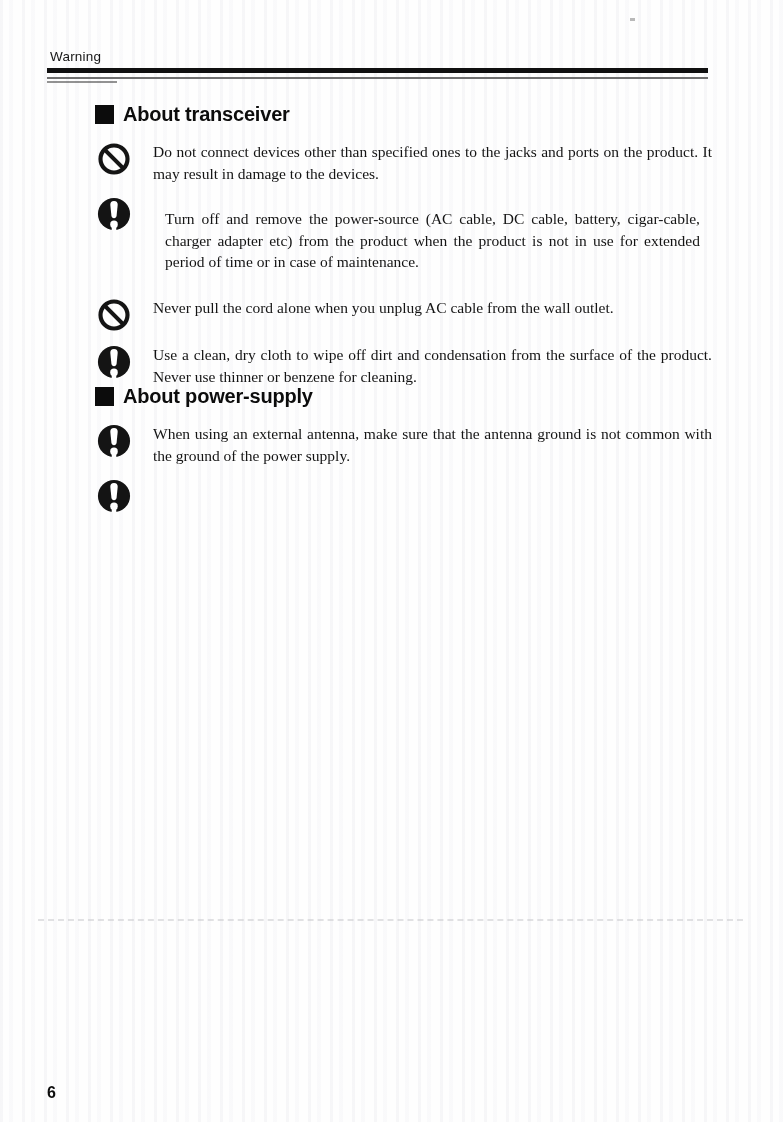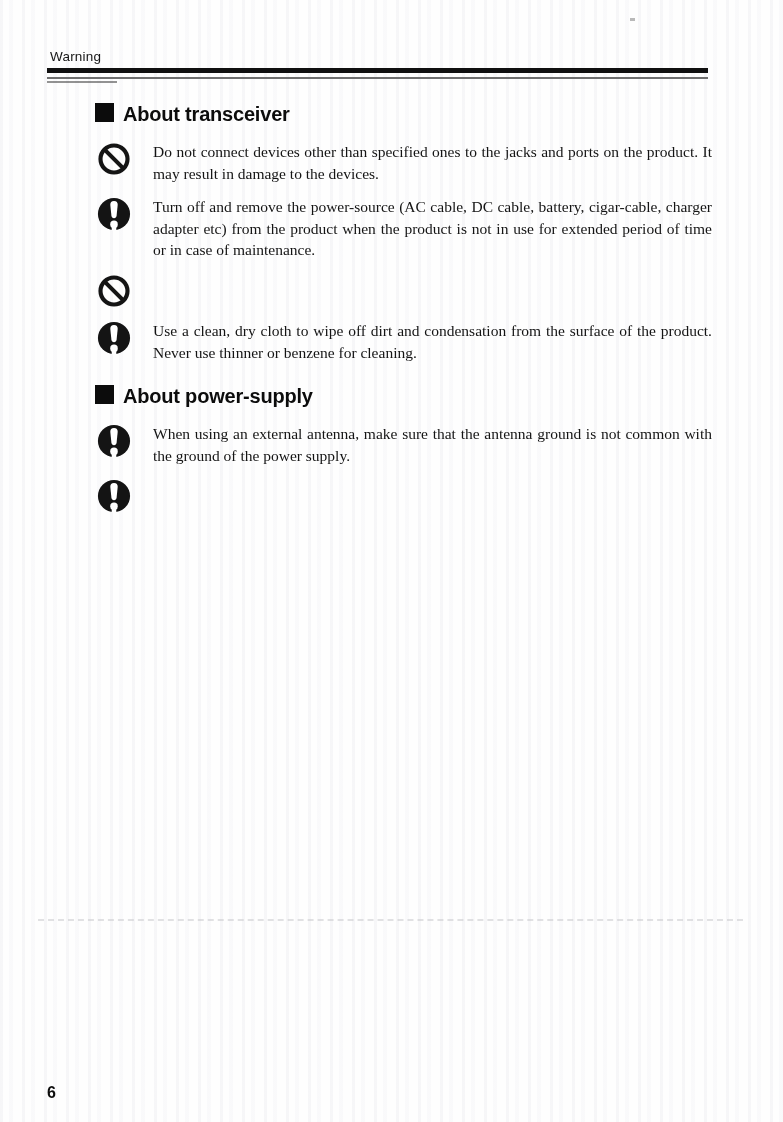--- a/index.html
+++ b/index.html
@@ -68,20 +68,21 @@
     opacity: 0.6;
   }
 
   
   .section { position: absolute; left: 0; right: 0; }
   .section-transceiver { top: 103px; }
   .section-power { top: 385px; }
 
   .section-heading {
     display: flex;
+    align-items: center;
     gap: 9px;
     margin: 0 0 15px 95px;
     font-family: "Liberation Sans", sans-serif;
     font-weight: bold;
     font-size: 20px;
     letter-spacing: -0.2px;
     color: #0c0c0c;
   }
   .heading-square {
     width: 19px;
@@ -164,27 +165,28 @@
       <svg class="warning-icon" viewBox="0 0 36 36">
           <use href="#icon-prohibition"></use>
         </svg>
       <p class="warning-text" style="margin:0">Do not connect devices other than specified ones to the jacks and ports on the product. It may result in damage to the devices.</p>
     </div>
 
     <div class="warning-item">
       <svg class="warning-icon" viewBox="0 0 36 36">
           <use href="#icon-mandatory"></use>
         </svg>
-      <p class="warning-text" style="margin:0">Turn off and remove the power-source (AC cable, DC cable, battery, cigar-cable, charger adapter etc) from the product when the product is not in use for extended period of time or in case of maintenance.</p>
+      <p class="warning-text" style="margin:12px">Turn off and remove the power-source (AC cable, DC cable, battery, cigar-cable, charger adapter etc) from the product when the product is not in use for extended period of time or in case of maintenance.</p>
     </div>
 
     <div class="warning-item">
       <svg class="warning-icon" viewBox="0 0 36 36">
           <use href="#icon-prohibition"></use>
         </svg>
+      <p class="warning-text" style="margin:0">Never pull the cord alone when you unplug AC cable from the wall outlet.</p>
     </div>
 
     <div class="warning-item">
       <svg class="warning-icon" viewBox="0 0 36 36">
           <use href="#icon-mandatory"></use>
         </svg>
       <p class="warning-text" style="margin:0">Use a clean, dry cloth to wipe off dirt and condensation from the surface of the product. Never use thinner or benzene for cleaning.</p>
     </div>
   </div>
 

